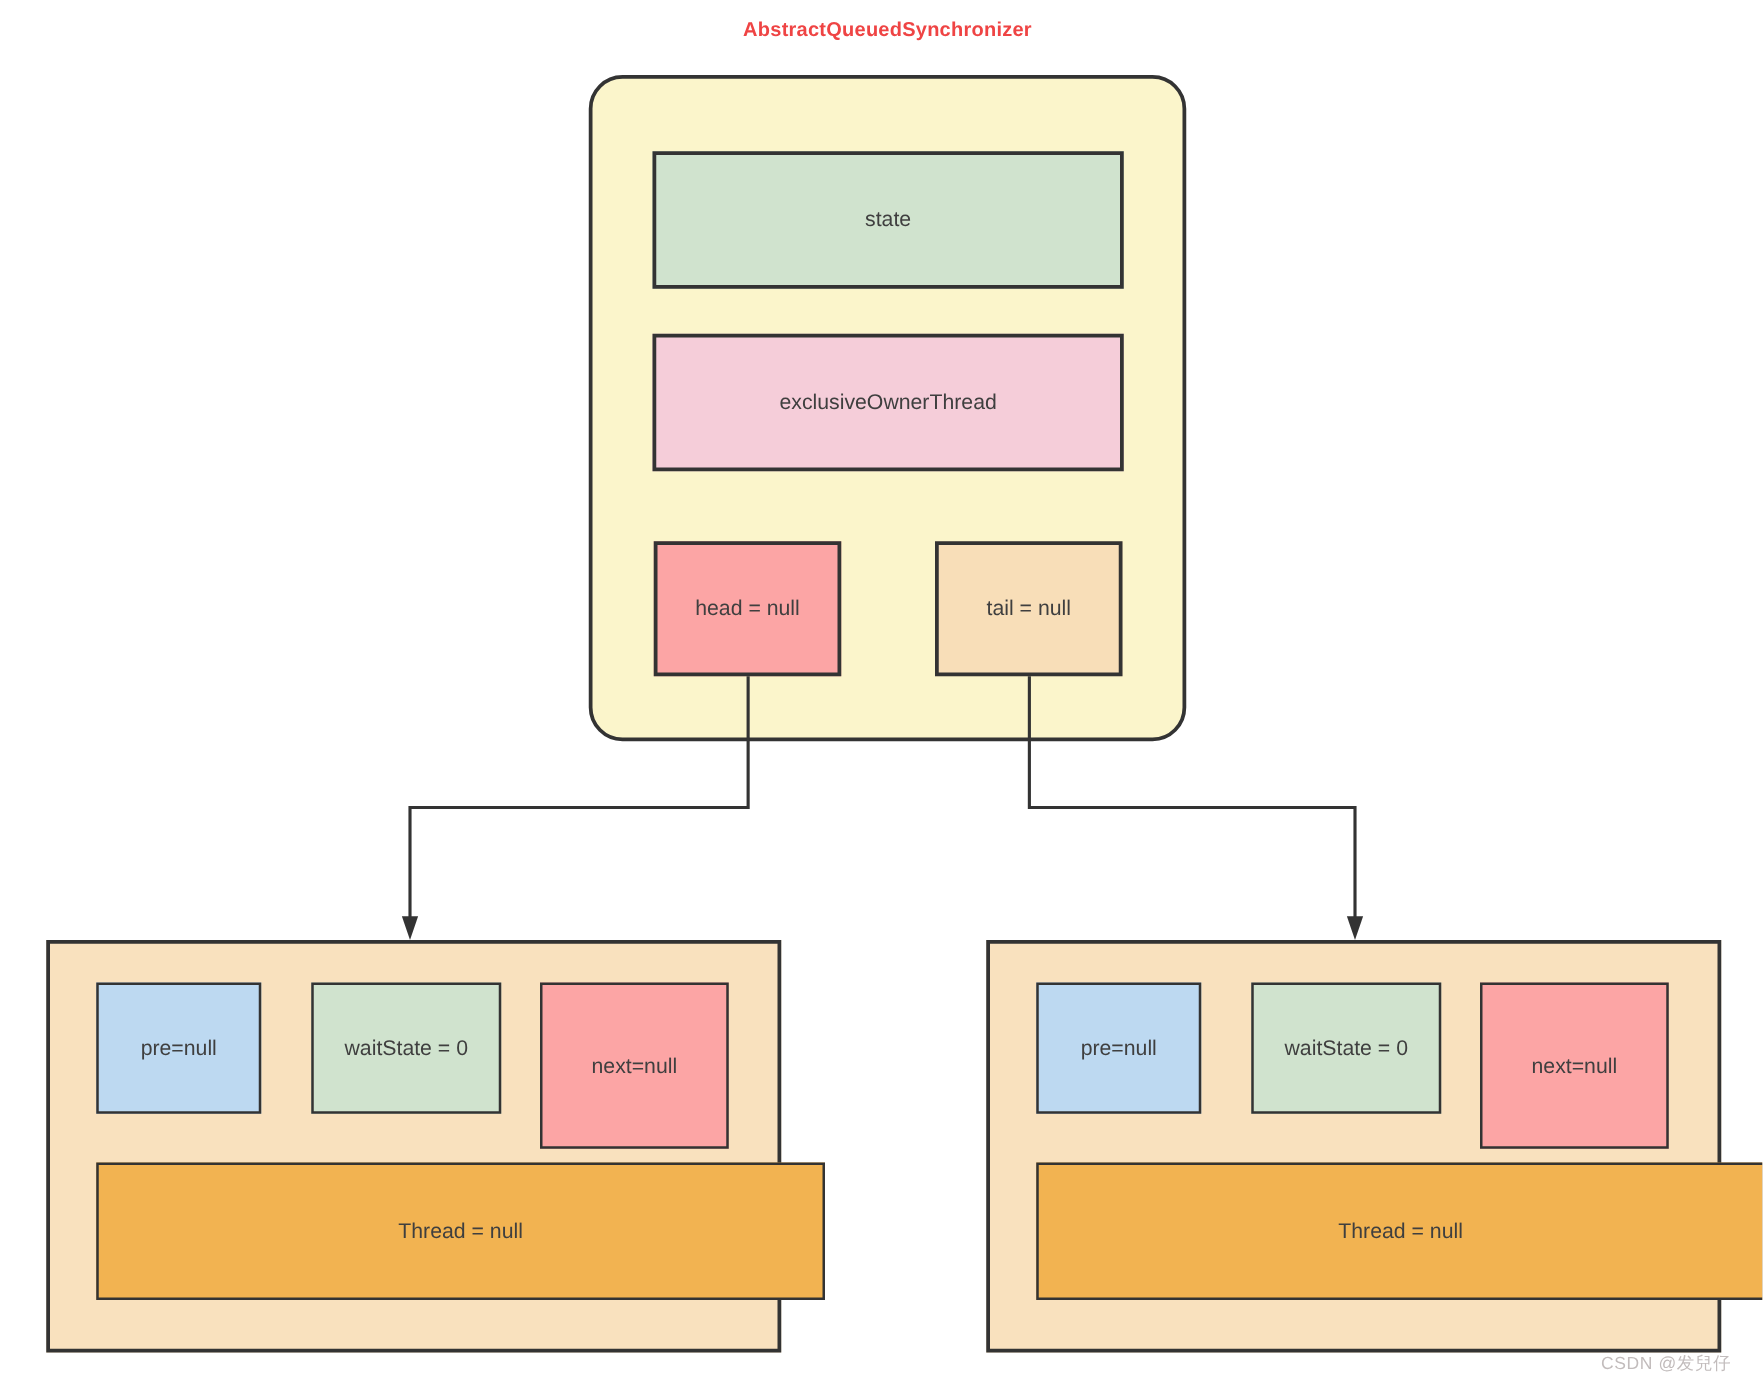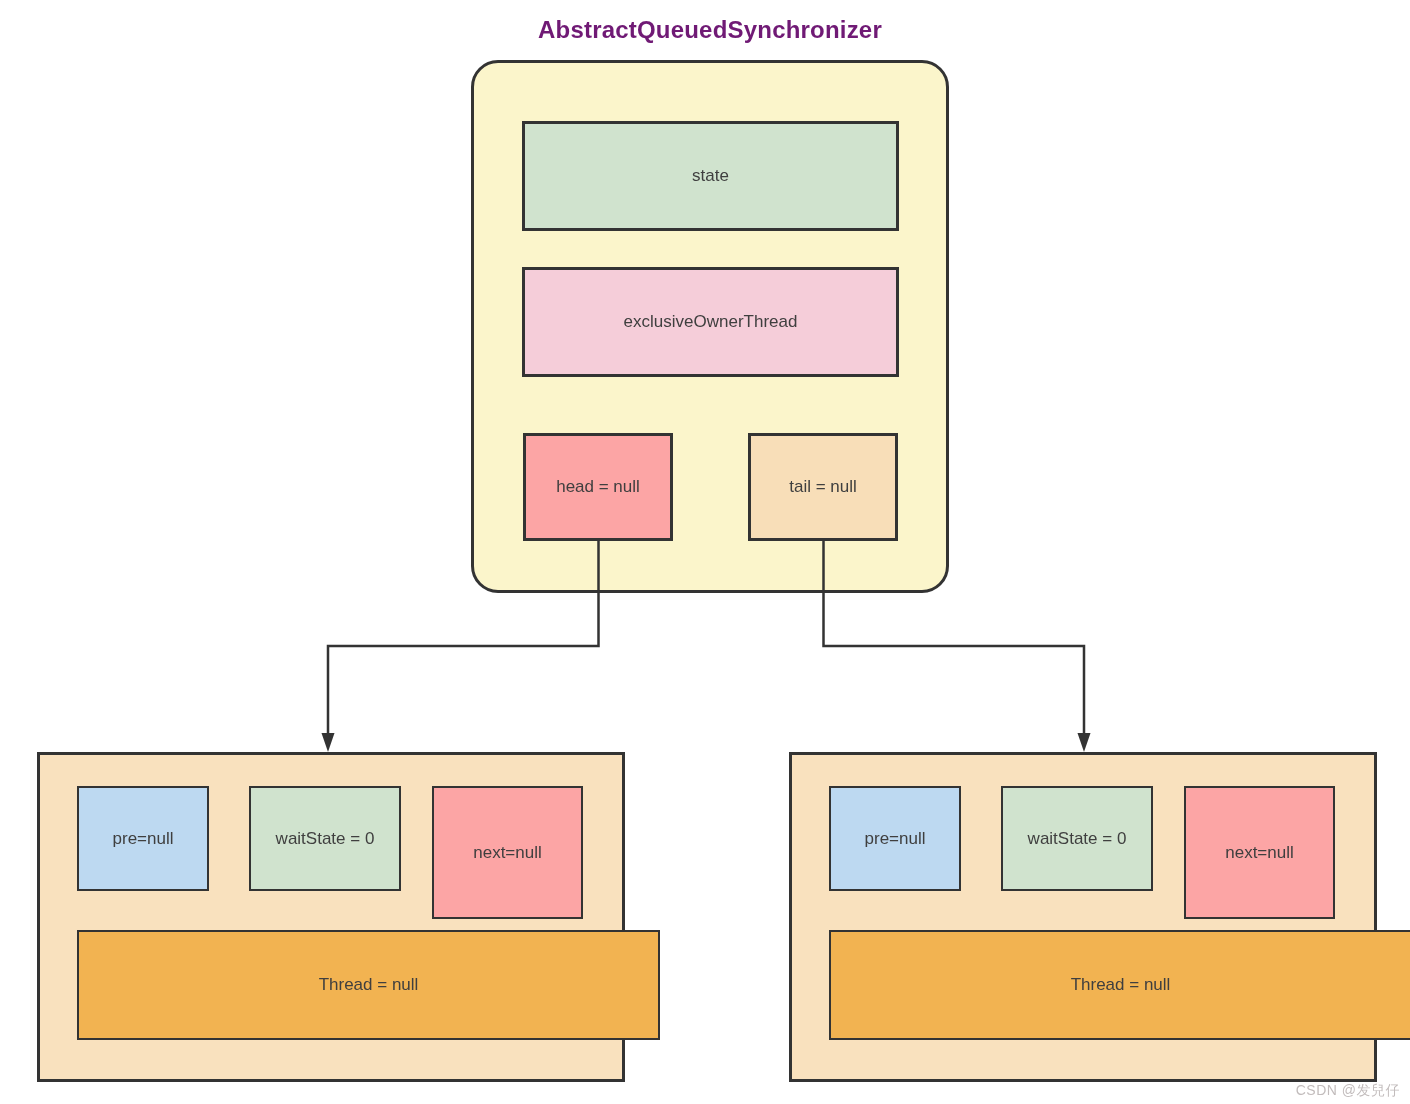--- a/index.html
+++ b/index.html
@@ -13,23 +13,23 @@
     background: #ffffff;
     overflow: hidden;
   }
 
   .diagram-title {
     position: absolute;
     left: 471px;
     top: 16px;
     width: 478px;
     text-align: center;
-    font-size: 24px;
+    font-size: 16px;
     font-weight: bold;
-    color: #701a75;
+    color: #ef4444;
     letter-spacing: 0.2px;
   }
 
   .box {
     position: absolute;
     border: 3px solid #333333;
     display: flex;
     align-items: center;
     justify-content: center;
     font-size: 17px;
@@ -57,21 +57,21 @@
 
   .arrow-layer {
     position: absolute;
     left: 0; top: 0;
     width: 1410px; height: 1104px;
     pointer-events: none;
   }
 
   .watermark {
     position: absolute;
-    right: 10px;
+    right: 25px;
     bottom: 4px;
     font-size: 14px;
     color: #c2bcbc;
     letter-spacing: 0.5px;
   }
 </style>
 </head>
 <body>
 
 <div class="canvas">

